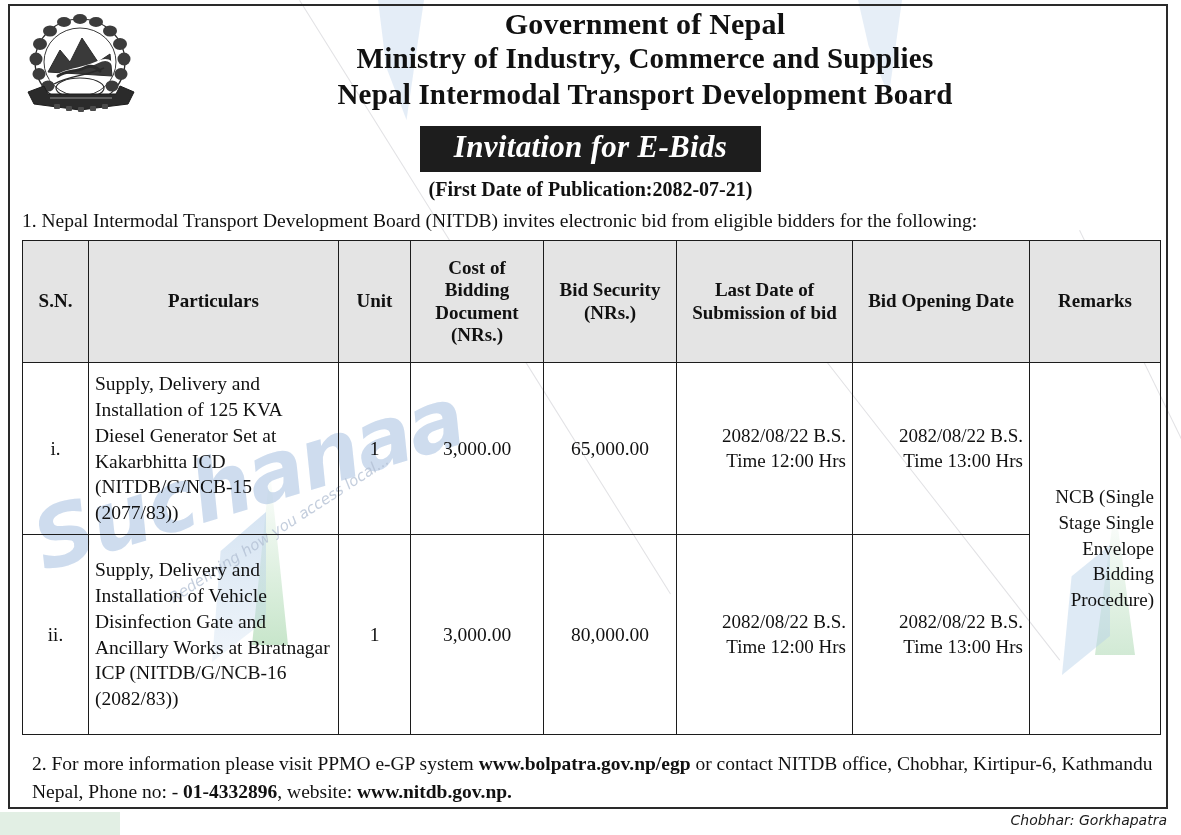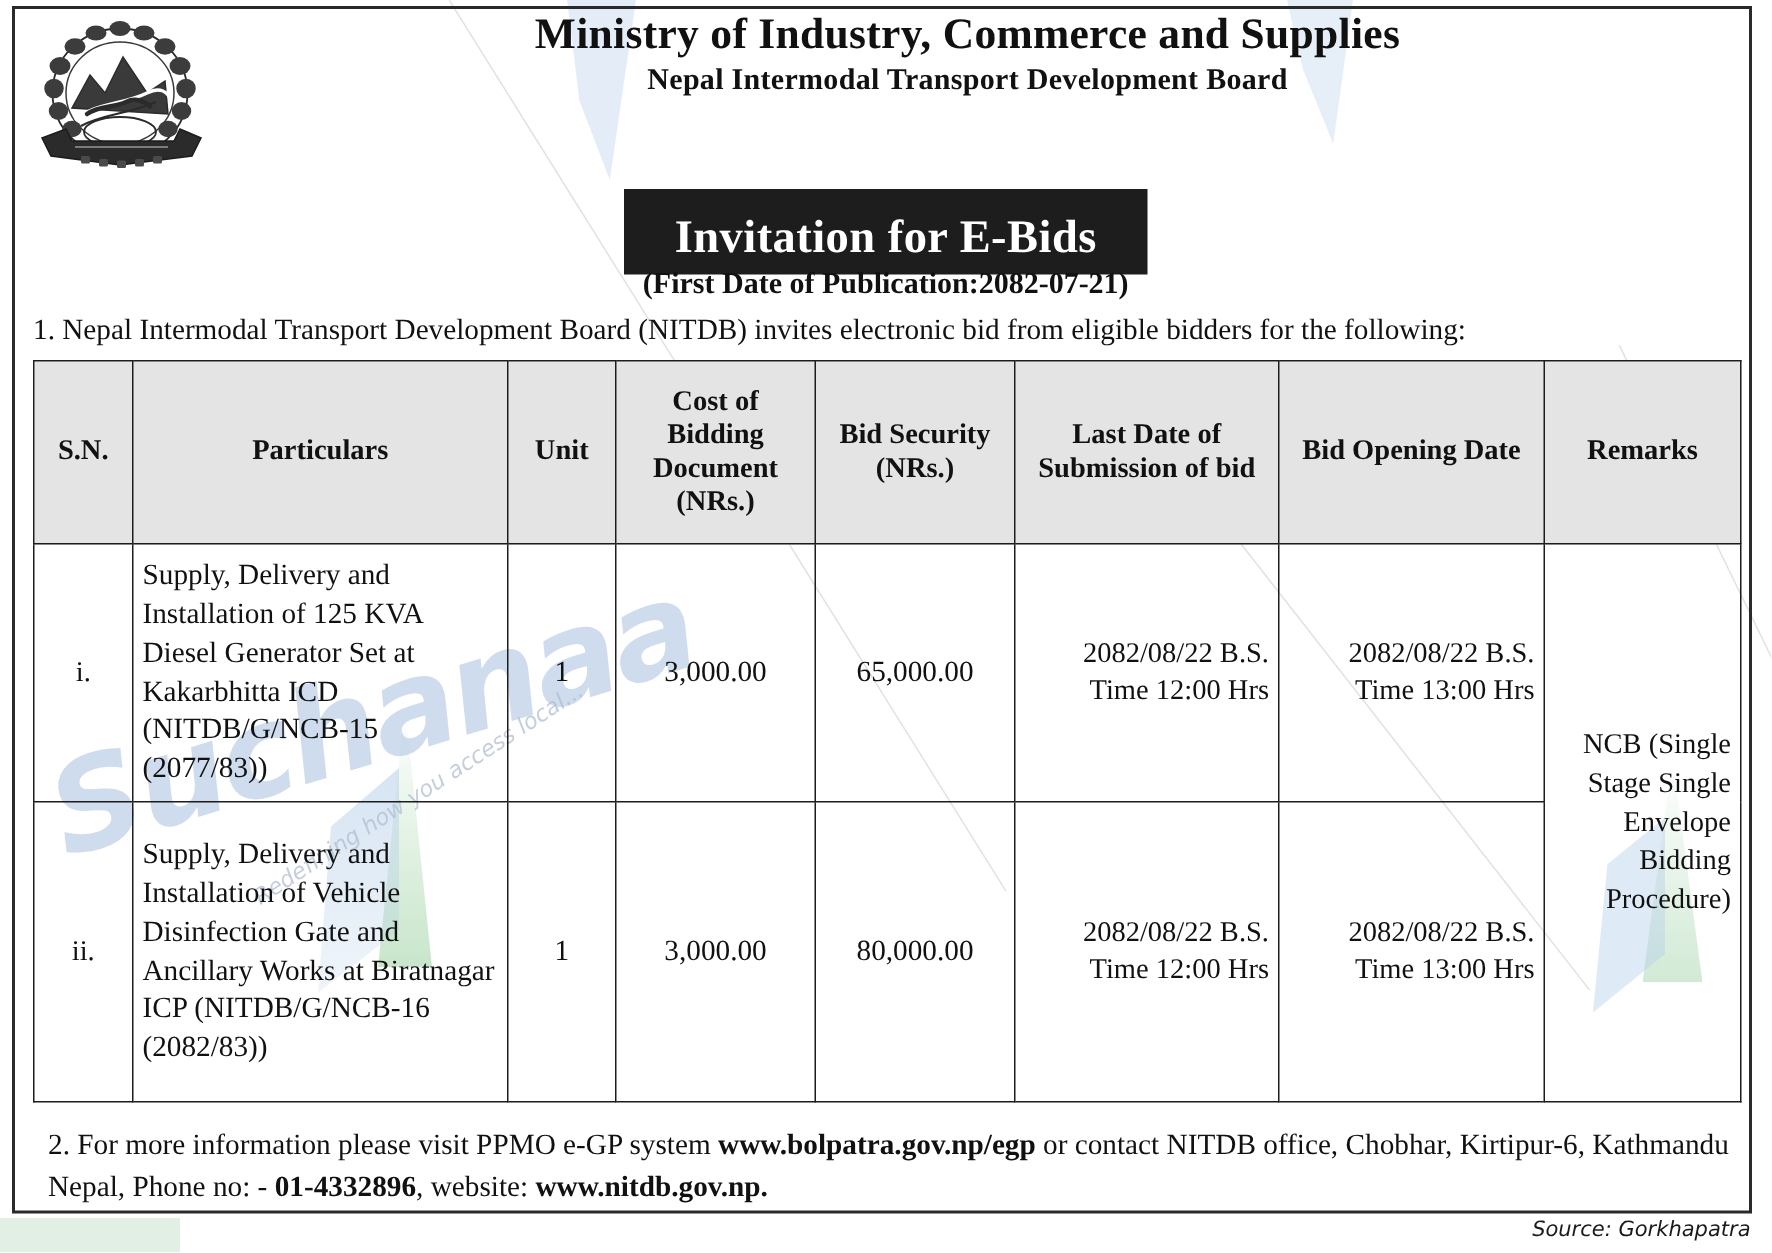--- a/index.html
+++ b/index.html
@@ -156,42 +156,43 @@
     line-height: 1.18;
     letter-spacing: 0.2px;
   }
   .title-2 {
     font-size: 29px;
     font-weight: bold;
     line-height: 1.22;
     letter-spacing: 0.2px;
   }
   .title-3 {
-    font-size: 20px;
+    font-size: 29px;
     font-weight: bold;
     line-height: 1.22;
     letter-spacing: 0.2px;
   }
 
   
   .banner-wrap {
     position: absolute;
     left: 0; right: 0;
     top: 126px;
     text-align: center;
   }
   .banner {
     display: inline-block;
     background: #1d1d1d;
     color: #ffffff;
     font-size: 31px;
     font-weight: bold;
-    padding: 14px 34px 7px 34px;
+    padding: 3px 34px 7px 34px;
     letter-spacing: 0.3px;
     line-height: 1.15;
+    font-style: italic;
   }
   .pubdate {
     position: absolute;
     left: 0; right: 0;
     top: 178px;
     text-align: center;
     font-size: 20px;
     font-weight: bold;
   }
 
@@ -351,20 +352,21 @@
           <rect x="34" y="94" width="6" height="5" rx="1"></rect>
           <rect x="46" y="96" width="6" height="5" rx="1"></rect>
           <rect x="58" y="97" width="6" height="5" rx="1"></rect>
           <rect x="70" y="96" width="6" height="5" rx="1"></rect>
           <rect x="82" y="94" width="6" height="5" rx="1"></rect>
         </g>
       </svg>
     </div>
 
     <div class="header-block">
+      <div class="title-1">Government of Nepal</div>
       <div class="title-2">Ministry of Industry, Commerce and Supplies</div>
       <div class="title-3">Nepal Intermodal Transport Development Board</div>
     </div>
 
     <div class="banner-wrap">
       <span class="banner">Invitation for E-Bids</span>
     </div>
 
     <div class="pubdate">(First Date of Publication:2082-07-21)</div>
 
@@ -415,16 +417,16 @@
             <td class="c-open">2082/08/22 B.S. Time 13:00 Hrs</td>
           </tr>
         </tbody>
       </table>
     </div>
 
     <div class="footer-note">
       <span>2. For more information please visit PPMO e-GP system </span><b>www.bolpatra.gov.np/egp</b><span> or contact NITDB office, Chobhar, Kirtipur-6, Kathmandu Nepal, Phone no: - </span><b>01-4332896</b><span>, website: </span><b>www.nitdb.gov.np.</b>
     </div>
 
-    <div class="source">Source: Gorkhapatra</div>
+    <div class="source">Chobhar: Gorkhapatra</div>
 
   </div>
 </div>
 
 </body></html>

